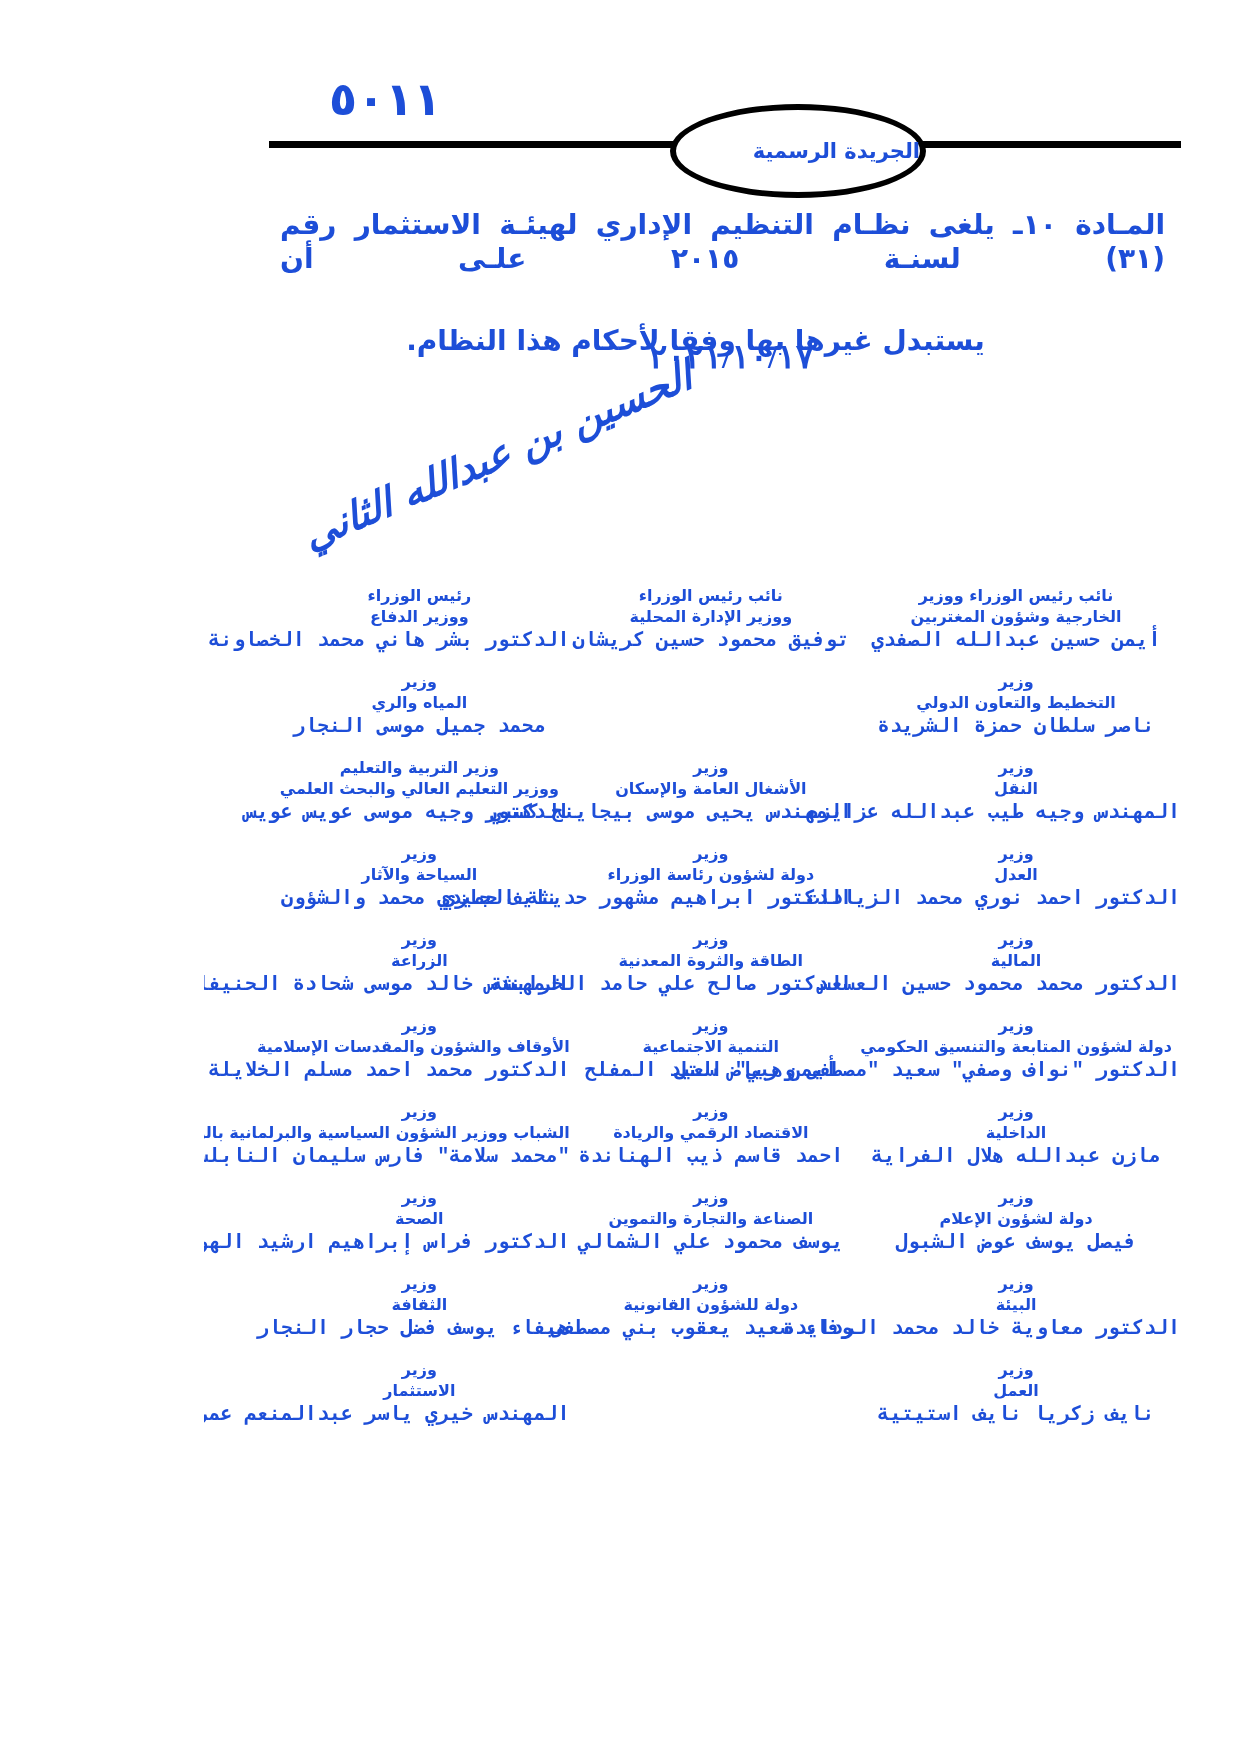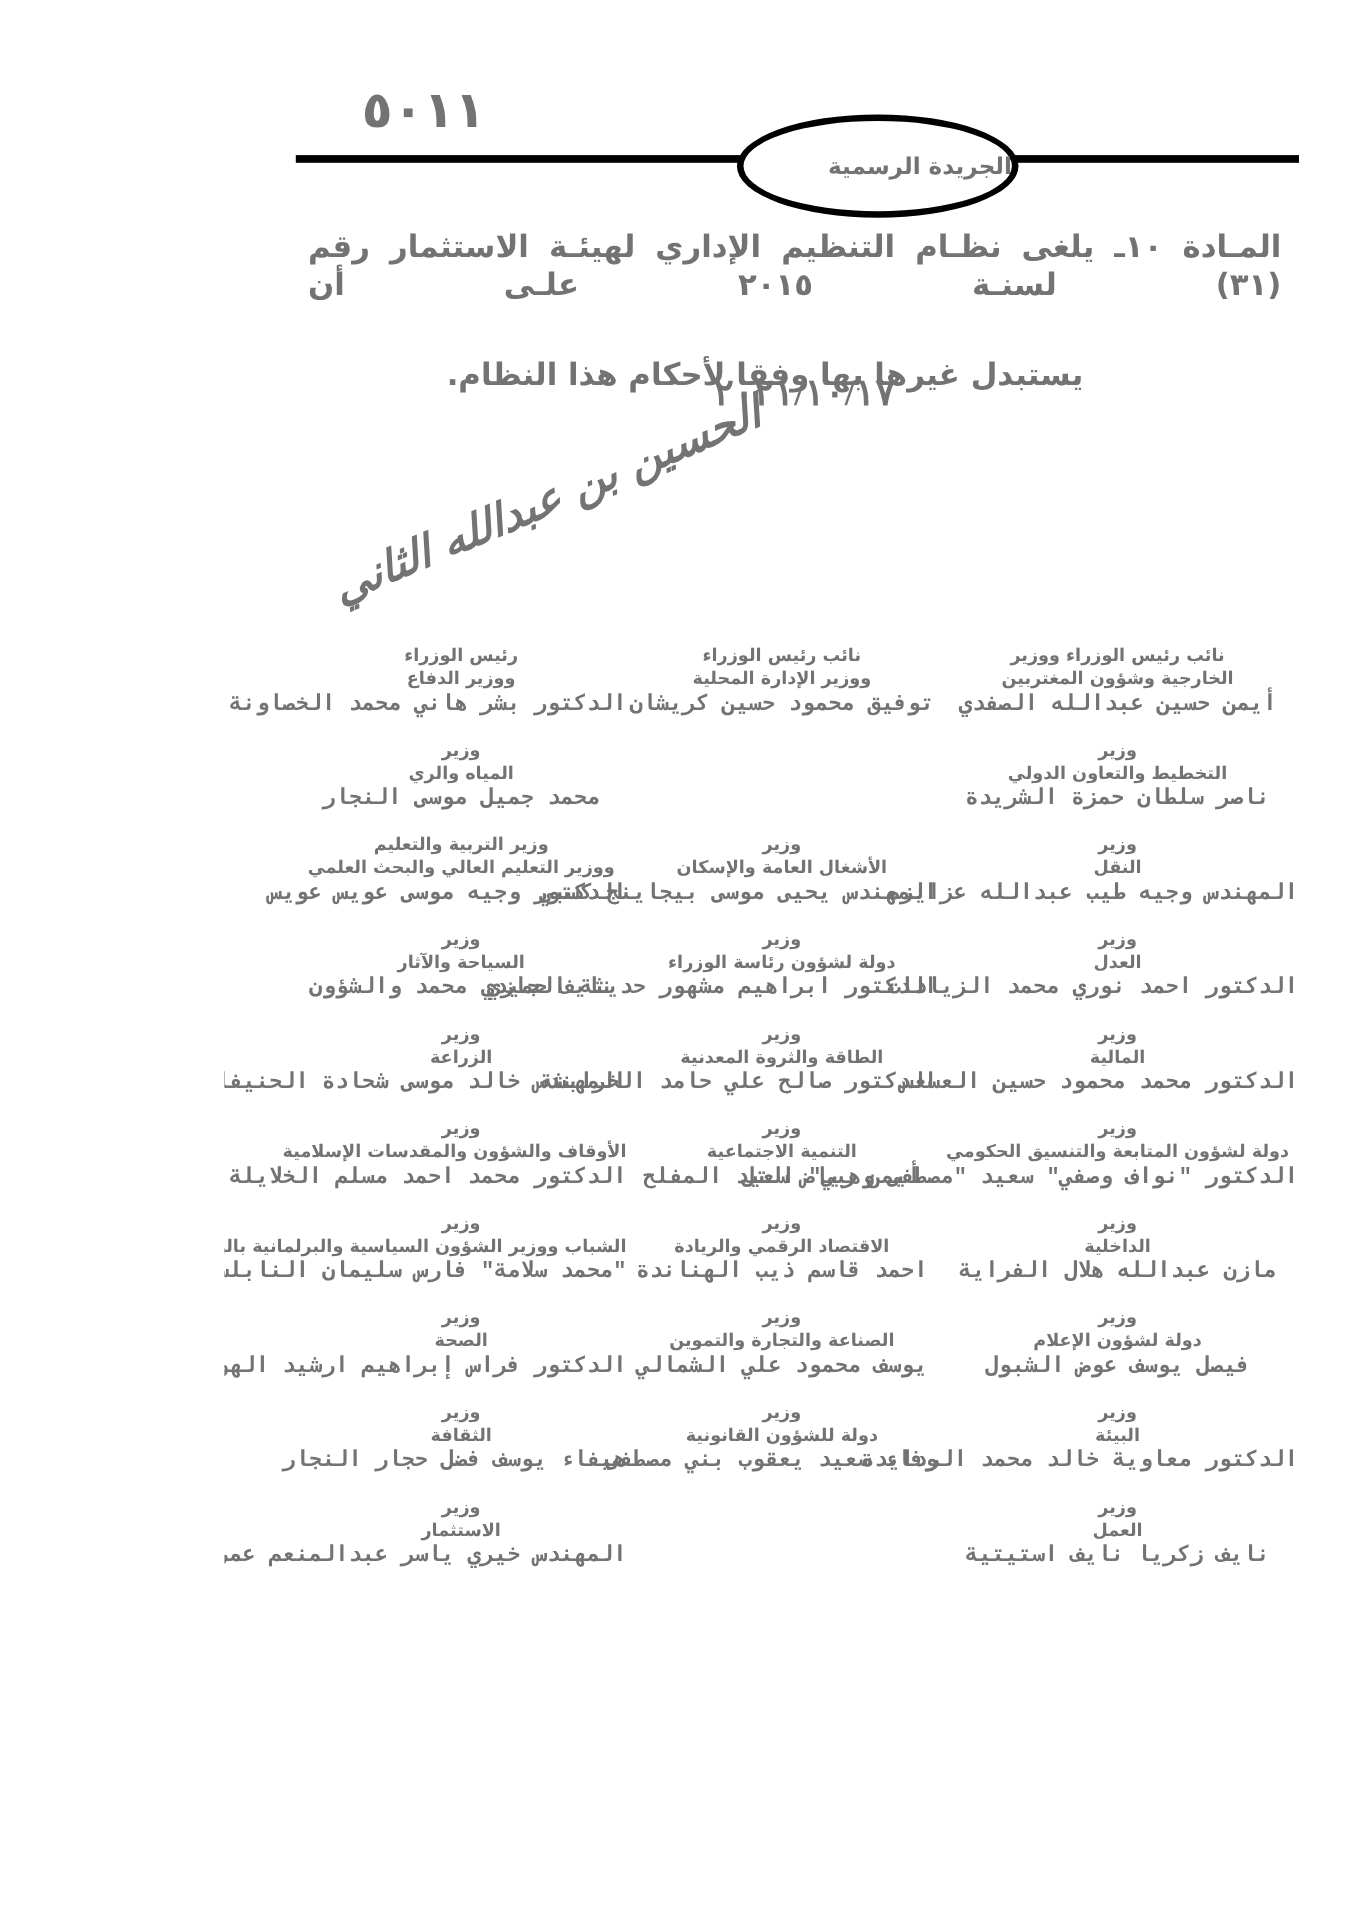--- a/index.html
+++ b/index.html
@@ -1,19 +1,19 @@
 <!DOCTYPE html>
 <html lang="ar" dir="rtl"><head>
 <meta charset="utf-8">
 <style>
   html,body{margin:0;padding:0;background:#ffffff;}
   .page{
     position:relative;
     width:1037px;height:1755px;
-    background:#ffffff;color:#737373;
+    background:#ffffff;color:#1d4ed8;
     font-family:"DejaVu Sans",sans-serif;
     font-weight:bold;
     overflow:hidden;
     direction:rtl;
   }
   
   .page-number{
     position:absolute;left:125px;top:72px;
     font-size:46px;letter-spacing:4px;direction:ltr;
   }

